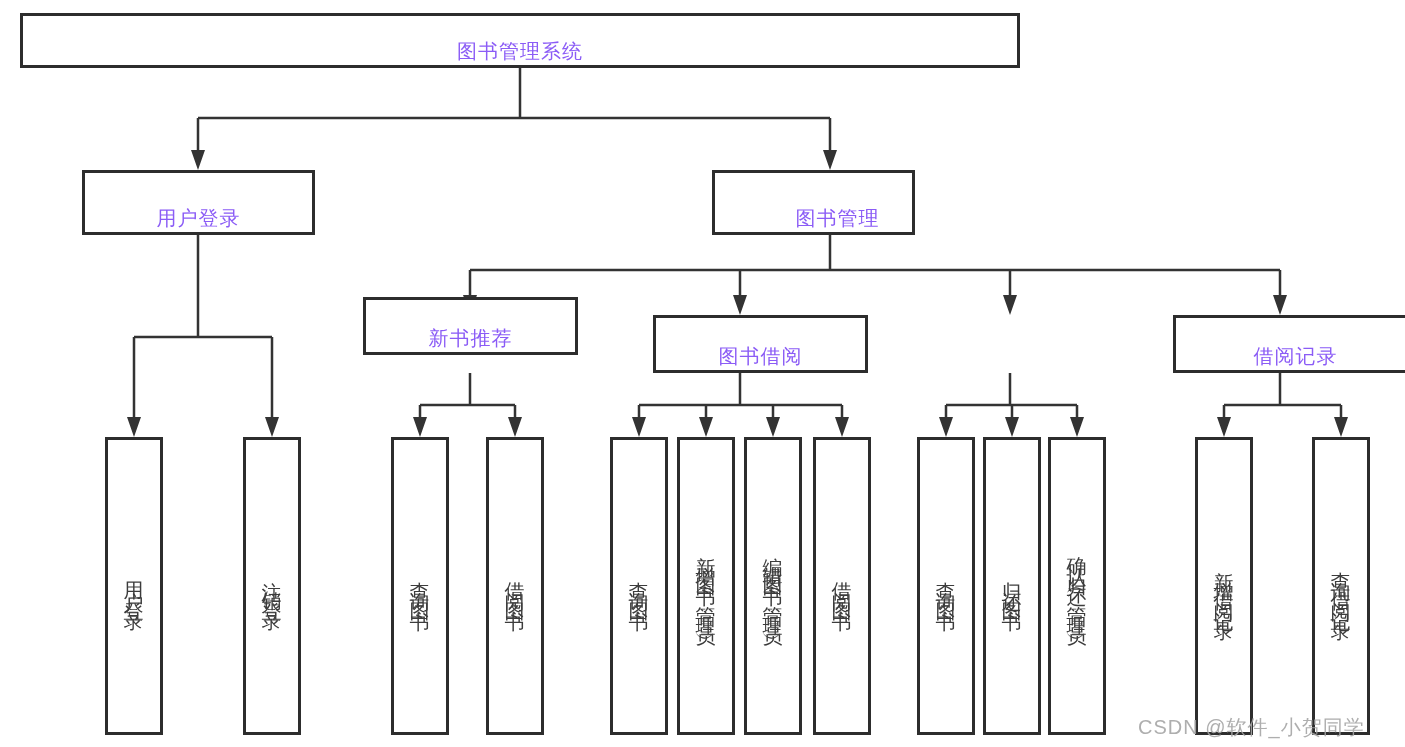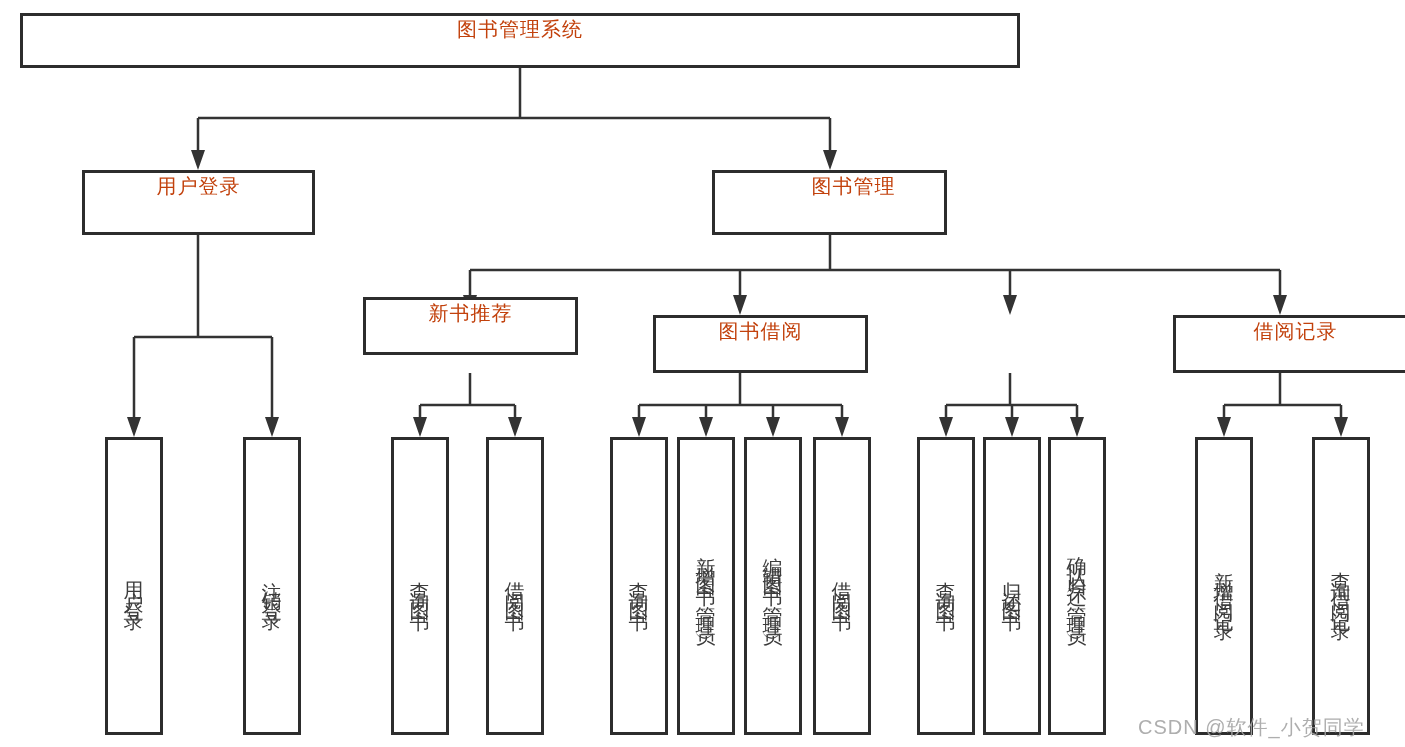--- a/index.html
+++ b/index.html
@@ -23,25 +23,25 @@
     left: 0;
     top: 0;
     pointer-events: none;
   }
   .hbox {
     position: absolute;
     box-sizing: border-box;
     border: 3px solid #2d2d2d;
     background: #ffffff;
     display: flex;
-    align-items: flex-start;
+    align-items: flex-end;
     justify-content: center;
     font-size: 20px;
     letter-spacing: 1px;
-    color: #c2410c;
+    color: #8b5cf6;
     z-index: 2;
   }
   .leaf {
     position: absolute;
     box-sizing: border-box;
     top: 437px;
     width: 58px;
     height: 298px;
     border: 3px solid #2d2d2d;
     background: #ffffff;
@@ -106,21 +106,21 @@
     </g>
   </svg>
 
   <div class="hbox" style="left:20px; top:13px; width:1000px; height:55px;">
     <span>图书管理系统</span>
   </div>
 
   <div class="hbox" style="left:82px; top:170px; width:233px; height:65px;">
     <span>用户登录</span>
   </div>
-  <div class="hbox" style="left:712px; top:170px; width:235px; height:65px;padding-left:48px;">
+  <div class="hbox" style="left:712px; top:170px; width:203px; height:65px;padding-left:48px;">
     <span>图书管理</span>
   </div>
 
   <div class="hbox" style="left:363px; top:297px; width:215px; height:58px;">
     <span>新书推荐</span>
   </div>
   <div class="hbox" style="left:633px; top:315px; width:215px; height:58px;margin-left:20px;">
     <span>图书借阅</span>
   </div>
   <div class="hbox" style="left:1173px; top:315px; width:245px; height:58px;">

